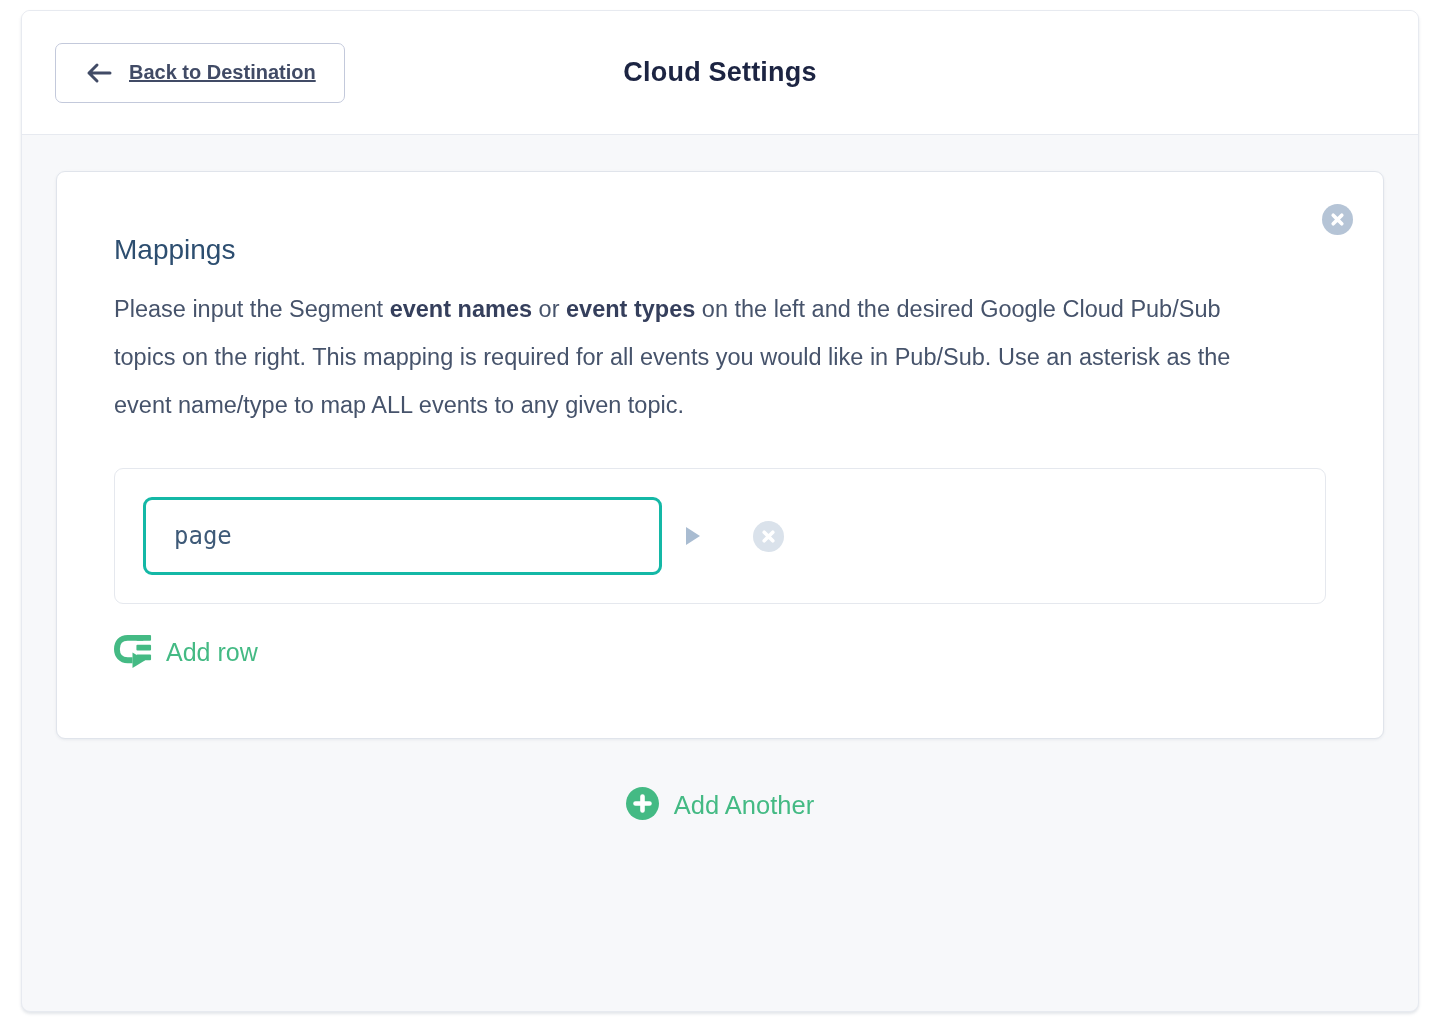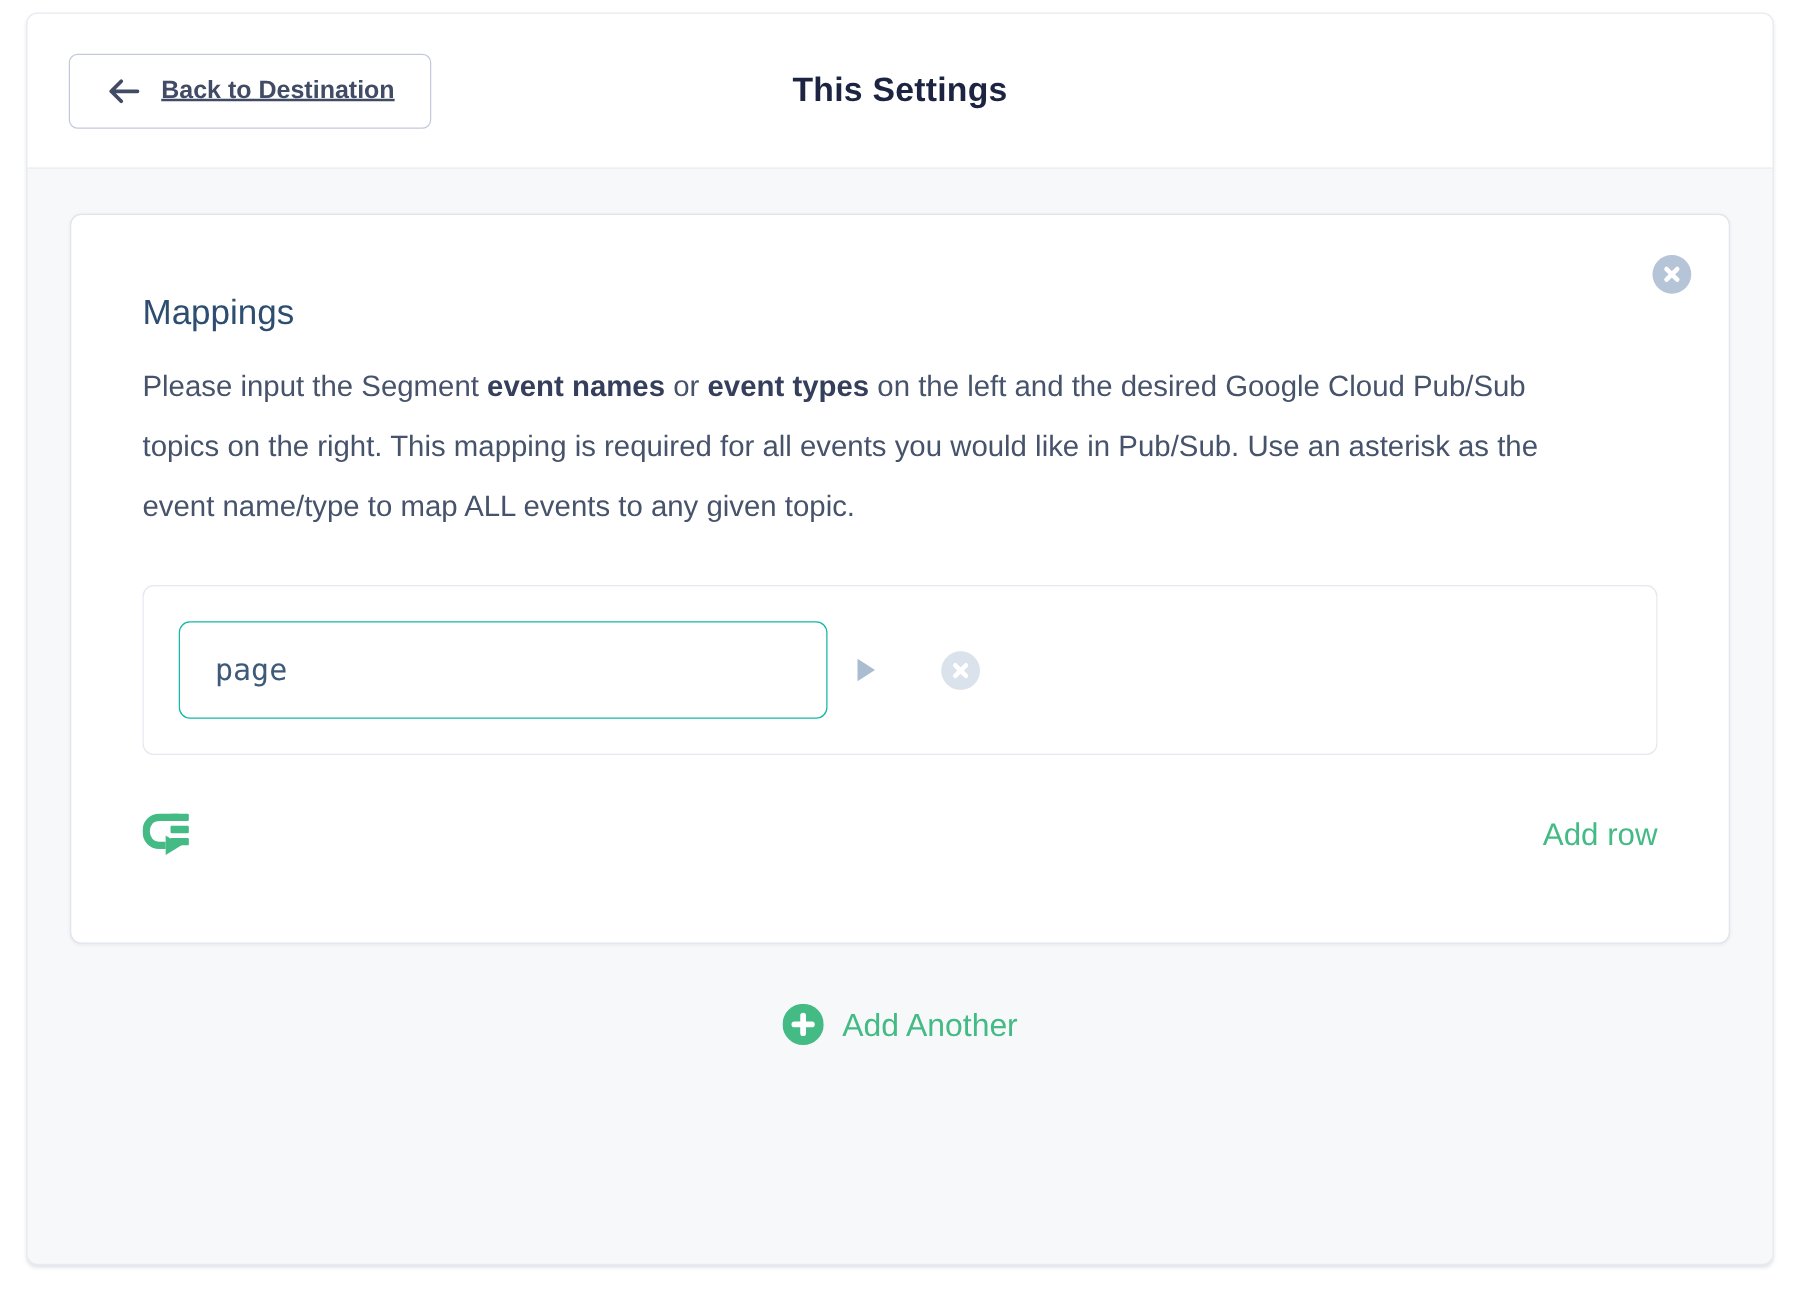--- a/index.html
+++ b/index.html
@@ -48,36 +48,36 @@
     font-size:23.5px; line-height:48px; color:#46536B;
   }
   .card-desc b { font-weight:700; color:#353F5C; }
 
   .row-box {
     margin-top:39px; border:1px solid #E5E8EE; border-radius:9px;
     padding:28px; display:flex; align-items:center; background:#ffffff;
   }
   .field {
     width:519px; height:78px; background:#ffffff;
-    border:1px solid #14b8a6; border-radius:9px; padding:0 28px;
+    border:3px solid #14b8a6; border-radius:9px; padding:0 28px;
     font-family:"DejaVu Sans Mono", monospace; font-size:24px; color:#3E5A78;
     outline:none;
   }
   .tri {
     width:0; height:0; margin:0 24px;
     border-left:14px solid #A9BCD1; border-top:9px solid transparent; border-bottom:9px solid transparent;
   }
   .row-clear {
     margin-left:29px; width:31px; height:31px; flex:0 0 auto;
     border:none; border-radius:50%; background:#DAE2EB; cursor:pointer;
     display:flex; align-items:center; justify-content:center; padding:0;
   }
 
   .add-row {
-    margin-top:44px; display:flex; justify-content:space-between; align-items:center; gap:13px;
+    margin-top:28px; display:flex; justify-content:flex-start; align-items:center; gap:13px;
     color:#44BA84; font-size:25px; cursor:pointer; user-select:none;
   }
   .add-row svg { display:block; }
 
   .add-another {
     margin-top:48px; display:flex; justify-content:center; align-items:flex-end; gap:15px;
     color:#44BA84; font-size:25.5px; cursor:pointer; user-select:none;
   }
 </style>
 </head>
@@ -88,21 +88,21 @@
   <div class="panel-header">
     <button class="btn btn-back">
       <span style="display:flex;">
         <svg width="30" height="24" viewBox="0 0 30 24" fill="none">
           <path d="M26 12 H5 M13 4 L5 12 L13 20" stroke="#414B66" stroke-width="3" stroke-linecap="round" stroke-linejoin="round"></path>
         </svg>
       </span>
       <span>Back to Destination</span>
     </button>
 
-    <h1 class="page-title">This Settings</h1>
+    <h1 class="page-title">Cloud Settings</h1>
 
   </div>
 
   <div class="panel-body">
 
 
     <section class="card">
 
       <button class="card-close">
         <span style="display:flex;">

